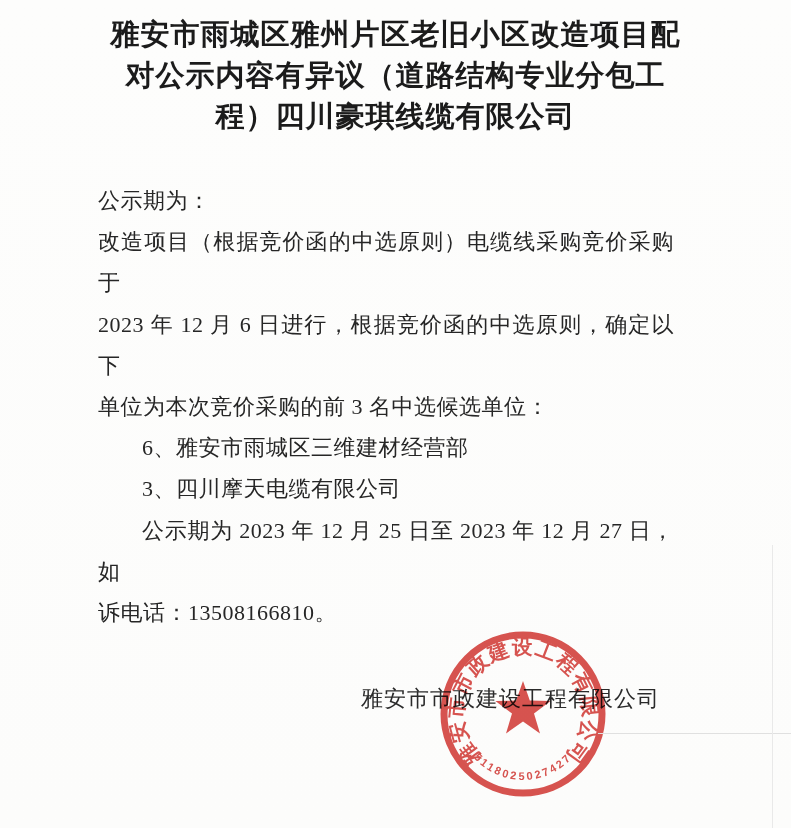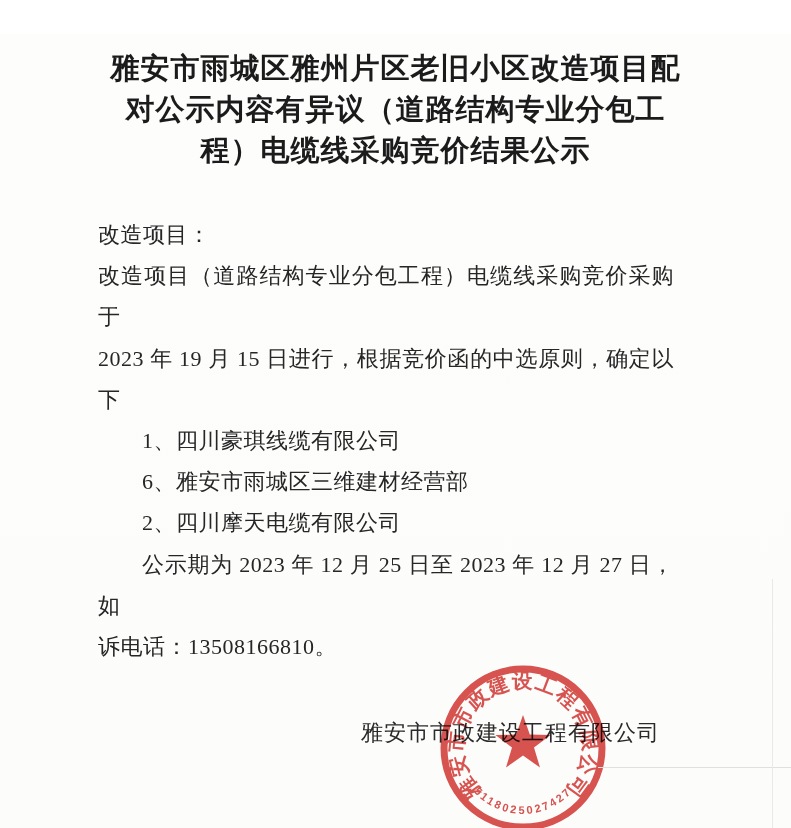--- a/index.html
+++ b/index.html
@@ -6,21 +6,20 @@
   body{
     width:791px;height:828px;
     background:#ffffff;
     position:relative;
     overflow:hidden;
     font-family:"Liberation Serif","DejaVu Serif",serif;
   }
   .page{
     position:absolute;inset:0;
     background:linear-gradient(180deg,#fdfdfc 0%,#fcfcfb 100%);
-    margin-top:34px;
   }
   
   .title{
     position:absolute;top:14px;left:0;right:0;
     text-align:center;
     font-family:"Liberation Sans","DejaVu Sans",sans-serif;
     font-weight:bold;
     font-size:29px;
     line-height:41px;
     color:#1b1b1b;
@@ -71,30 +70,30 @@
   }
 </style>
 </head>
 <body>
 
 <div class="page">
 
   <div class="title">
     <div>雅安市雨城区雅州片区老旧小区改造项目配</div>
     <div>对公示内容有异议（道路结构专业分包工</div>
-    <div>程）电缆线采购竞价结果公示</div>
+    <div>程）四川豪琪线缆有限公司</div>
   </div>
 
   <div class="body-text">
-    <div class="line">改造项目：</div>
-    <div class="line fill">改造项目（道路结构专业分包工程）电缆线采购竞价采购于</div>
-    <div class="line fill">2023 年 19 月 15 日进行，根据竞价函的中选原则，确定以下</div>
-    <div class="line indent">1、四川豪琪线缆有限公司</div>
+    <div class="line">公示期为：</div>
+    <div class="line fill">改造项目（根据竞价函的中选原则）电缆线采购竞价采购于</div>
+    <div class="line fill">2023 年 12 月 6 日进行，根据竞价函的中选原则，确定以下</div>
+    <div class="line">单位为本次竞价采购的前 3 名中选候选单位：</div>
     <div class="line indent">6、雅安市雨城区三维建材经营部</div>
-    <div class="line indent">2、四川摩天电缆有限公司</div>
+    <div class="line indent">3、四川摩天电缆有限公司</div>
     <div class="line indent fill">公示期为 2023 年 12 月 25 日至 2023 年 12 月 27 日，如</div>
     <div class="line">诉电话：13508166810。</div>
   </div>
 
   <div class="sig-company">雅安市市政建设工程有限公司</div>
 
   <svg class="stamp" viewBox="-95 -95 190 190" xmlns="http://www.w3.org/2000/svg">
     <defs>
       <path id="arcTop" d="M -42.4 42.4 A 60 60 0 1 1 42.4 42.4" fill="none"></path>
       <path id="arcBottom" d="M -52.3 40.2 A 66 66 0 0 0 52.3 40.2" fill="none"></path>

